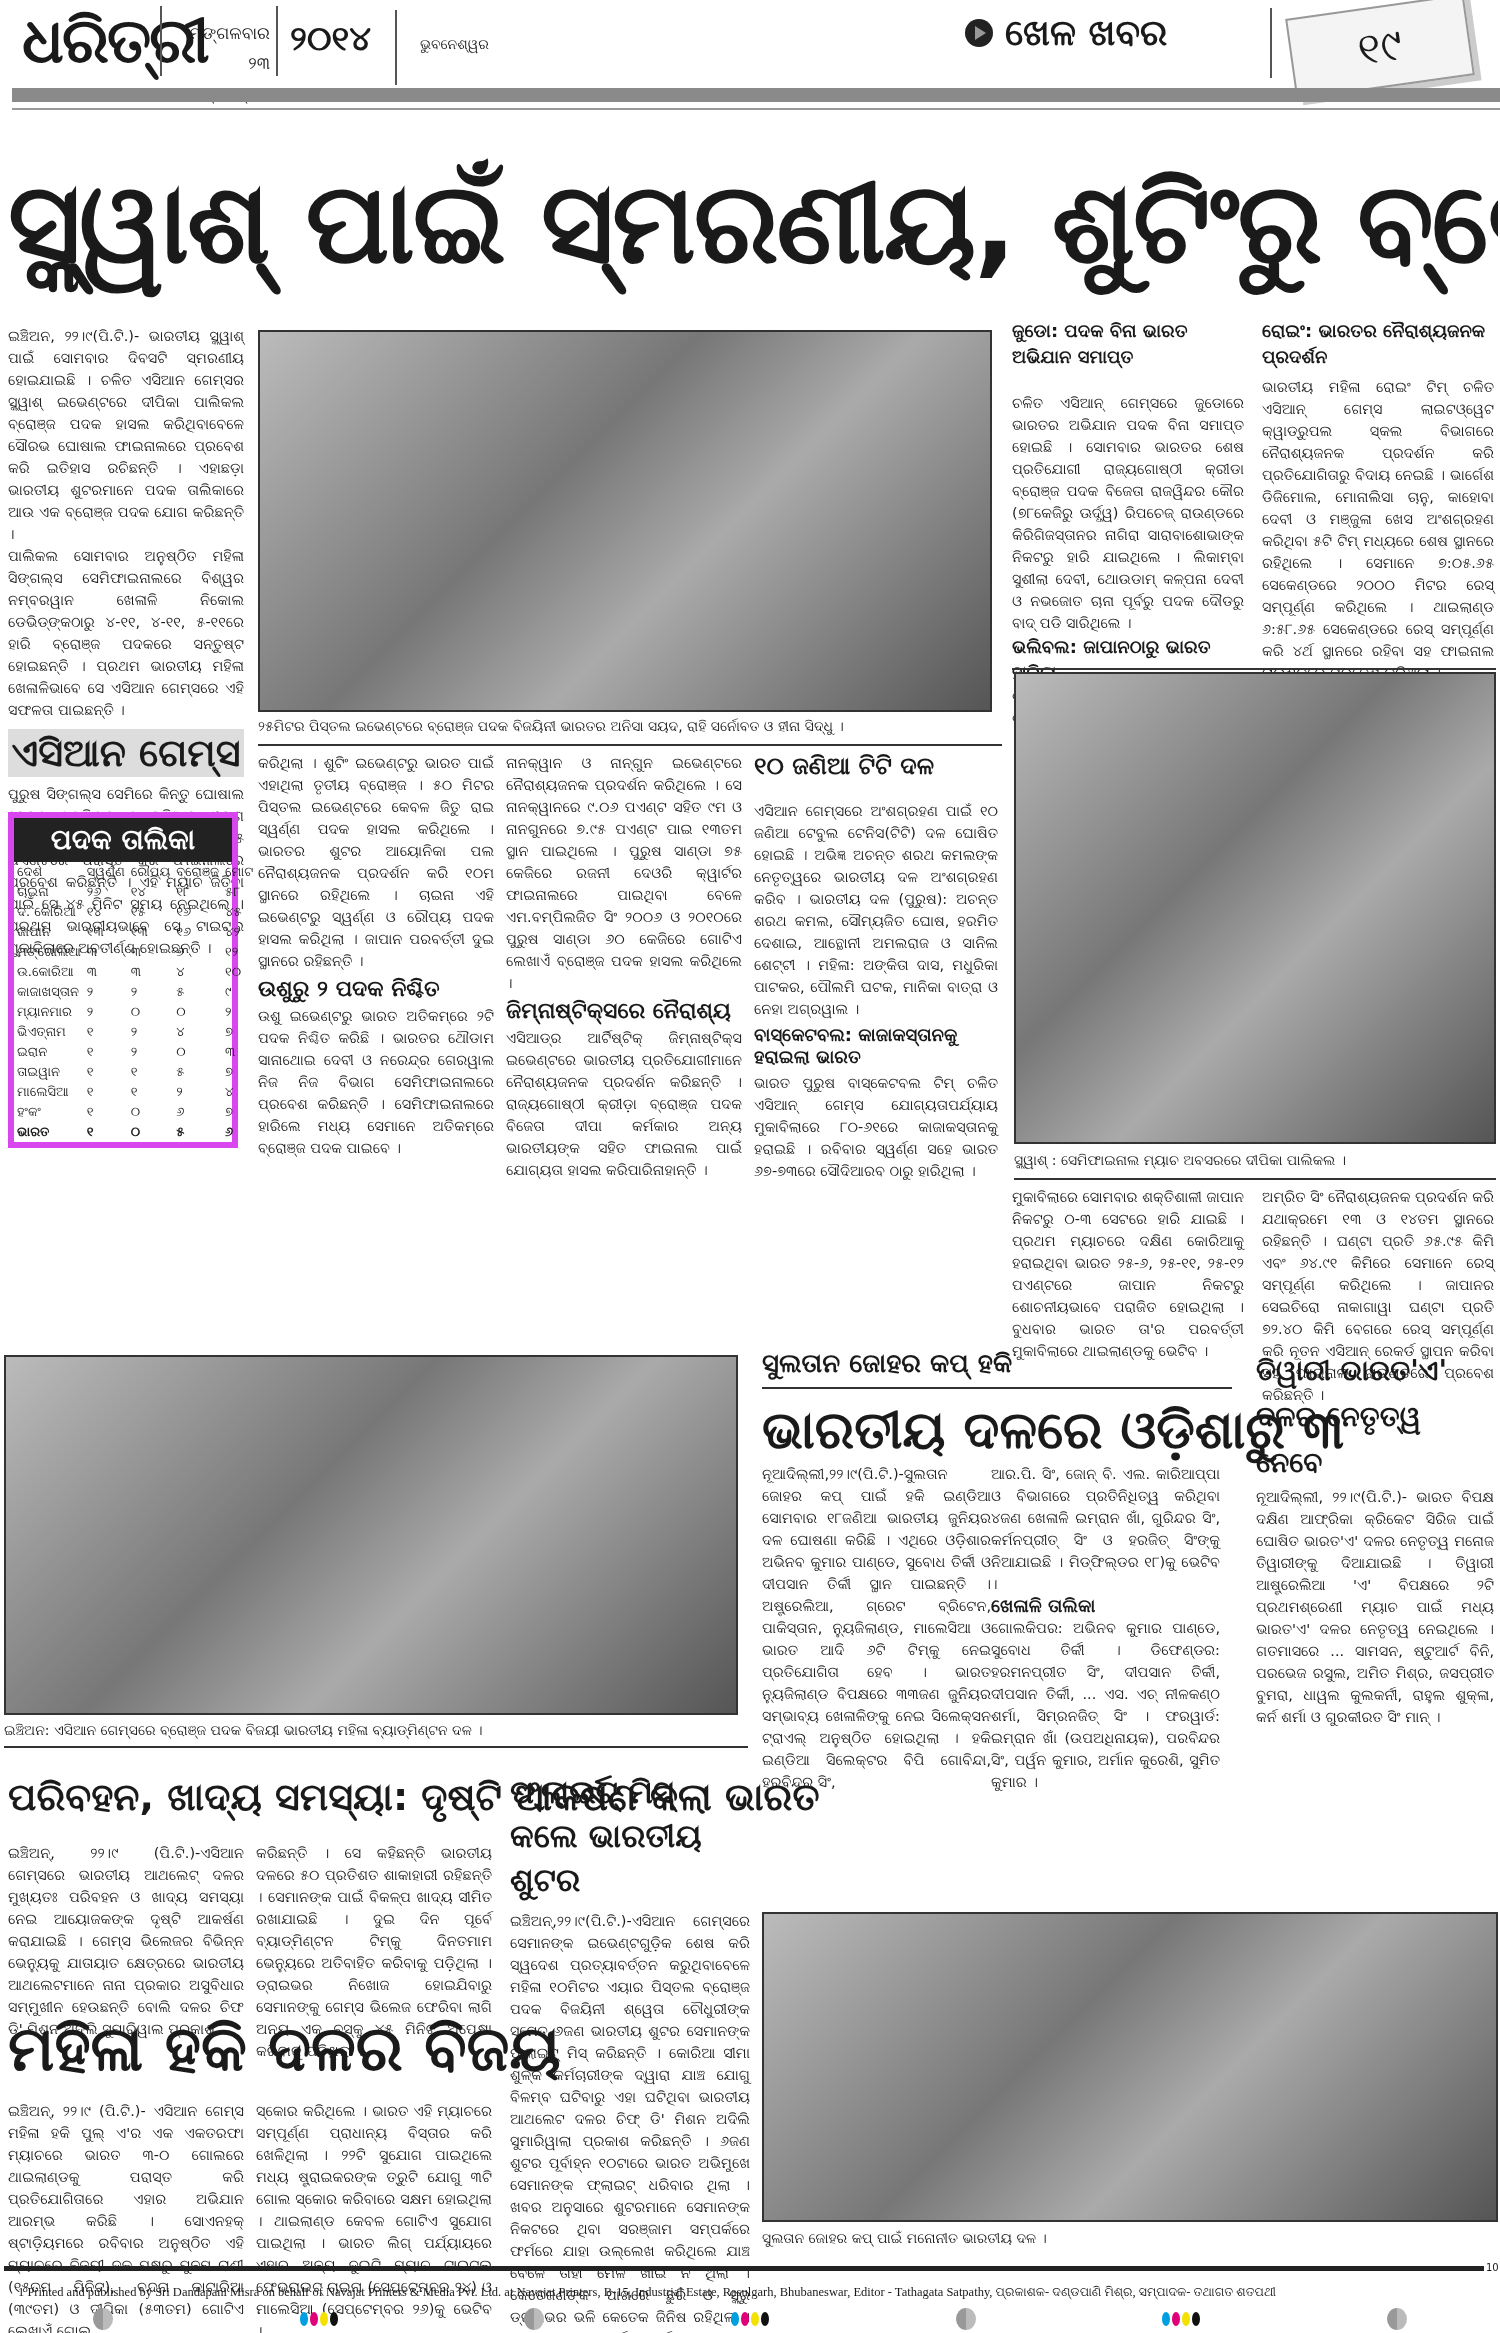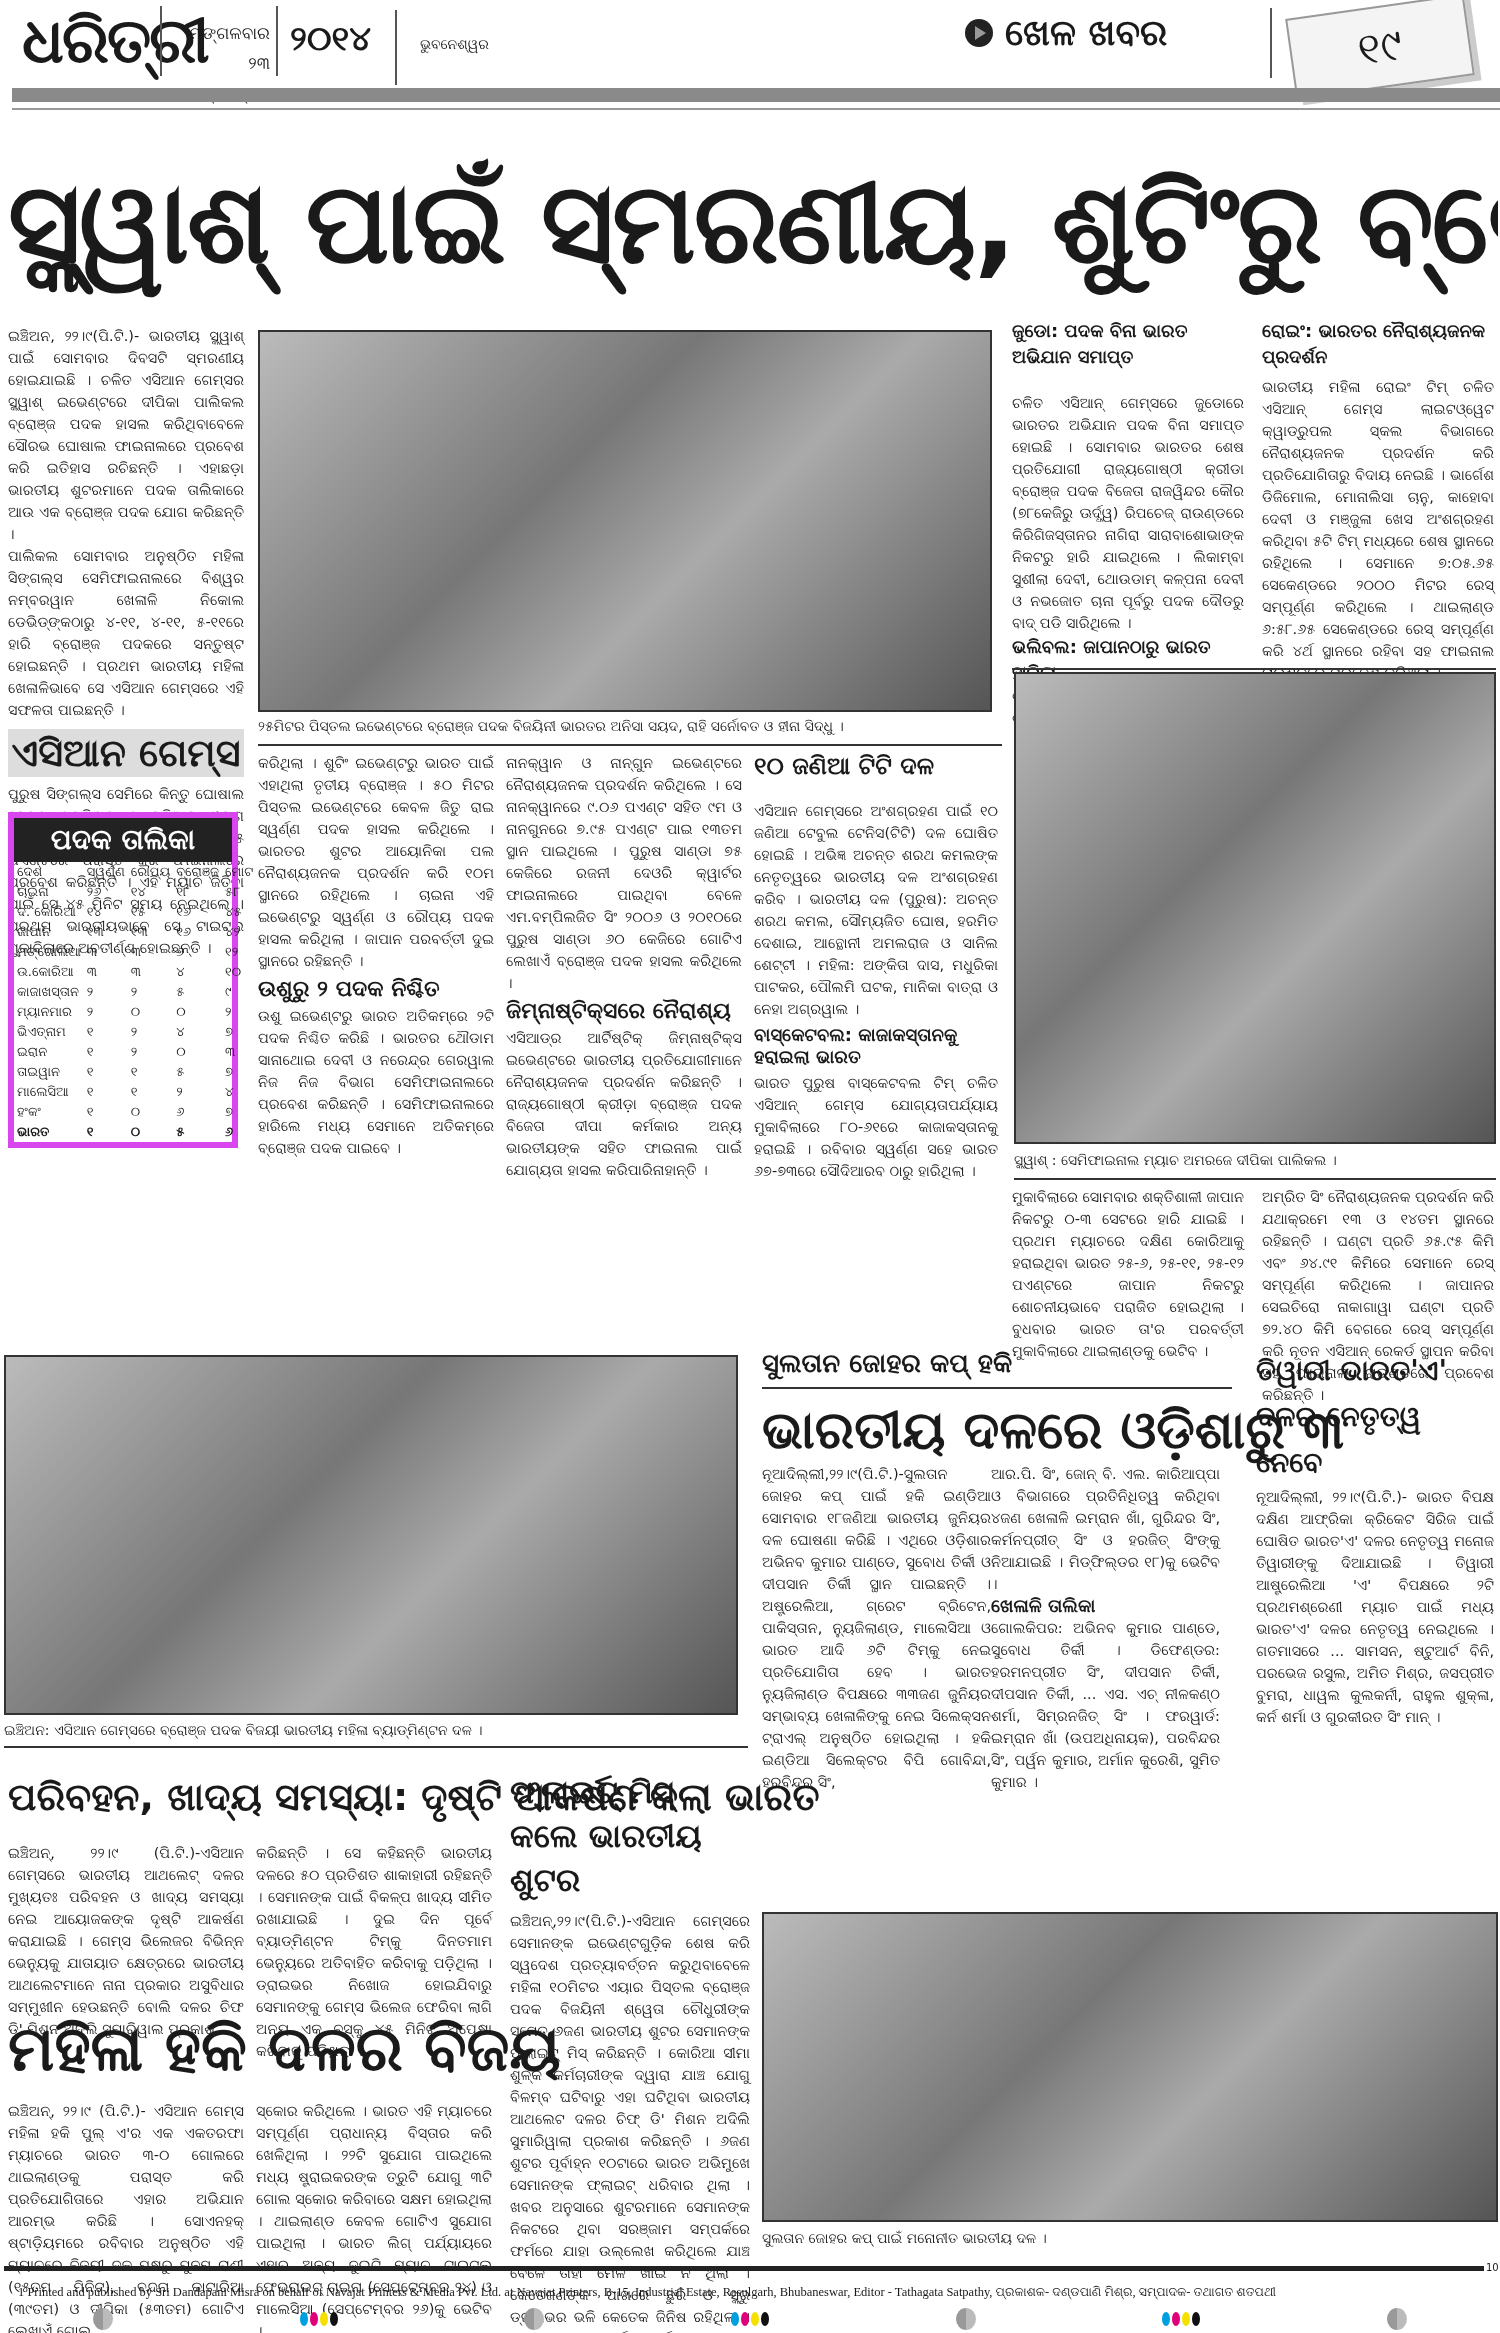--- a/index.html
+++ b/index.html
@@ -203,21 +203,21 @@
   <p class="txt">ଭାରତୀୟ ମହିଳା ଟିମ୍ ଏଠାରେ ଅନୁଷ୍ଠିତ ଭଲିବଲ</p>
 </div>
 <div class="abs" style="left:1262px;top:318px;width:232px">
   <div class="h2" style="font-size:18px;line-height:26px">ରୋଇଂ: ଭାରତର ନୈରାଶ୍ୟଜନକ ପ୍ରଦର୍ଶନ</div>
   <p class="txt" style="margin-top:6px">ଭାରତୀୟ ମହିଳା ରୋଇଂ ଟିମ୍ ଚଳିତ ଏସିଆନ୍ ଗେମ୍ସ ଲାଇଟଓ୍ୱେଟ କ୍ୱାଡ୍ରୁପଲ ସ୍କଲ ବିଭାଗରେ ନୈରାଶ୍ୟଜନକ ପ୍ରଦର୍ଶନ କରି ପ୍ରତିଯୋଗିତାରୁ ବିଦାୟ ନେଇଛି । ଭାର୍ଗେଶ ଡିଜିମୋଲ, ମୋନାଲିସା ଚାନୁ, କାହୋବା ଦେବୀ ଓ ମଞ୍ଜୁଳା ଖେସ ଅଂଶଗ୍ରହଣ କରିଥିବା ୫ଟି ଟିମ୍ ମଧ୍ୟରେ ଶେଷ ସ୍ଥାନରେ ରହିଥିଲେ । ସେମାନେ ୭:୦୫.୬୫ ସେକେଣ୍ଡରେ ୨୦୦୦ ମିଟର ରେସ୍ ସମ୍ପୂର୍ଣ୍ଣ କରିଥିଲେ । ଥାଇଲାଣ୍ଡ ୬:୫୮.୬୫ ସେକେଣ୍ଡରେ ରେସ୍ ସମ୍ପୂର୍ଣ୍ଣ କରି ୪ର୍ଥ ସ୍ଥାନରେ ରହିବା ସହ ଫାଇନାଲ ରାଉଣ୍ଡରେ ପ୍ରବେଶ କରିଥିଲା ।</p>
   <div class="h2" style="font-size:18px;line-height:26px">ସାଇକ୍ଲିଂ: ଅମରଜିତ, ଅମ୍ରିତ ନିରାଶ କଲେ</div>
   <p class="txt">ସାଇକ୍ଲିଂରେ ଭାରତର ଅମରଜିତ ସିଂ ନେଗି ଓ</p>
 </div>
 <div class="abs rule" style="left:1012px;top:668px;width:484px"></div>
 <div class="abs photo" style="left:1014px;top:672px;width:482px;height:472px"></div>
-<div class="abs caption" style="left:1014px;top:1152px;width:482px">ସ୍କ୍ୱାଶ୍ : ସେମିଫାଇନାଲ ମ୍ୟାଚ ଅମରଜେ ଦୀପିକା ପାଲିକଲ ।</div>
+<div class="abs caption" style="left:1014px;top:1152px;width:482px">ସ୍କ୍ୱାଶ୍ : ସେମିଫାଇନାଲ ମ୍ୟାଚ ଅବସରରେ ଦୀପିକା ପାଲିକଲ ।</div>
 <div class="abs rule" style="left:1014px;top:1178px;width:482px"></div>
 <div class="abs txt" style="left:1012px;top:1186px;width:232px">ମୁକାବିଲାରେ ସୋମବାର ଶକ୍ତିଶାଳୀ ଜାପାନ ନିକଟରୁ ୦-୩ ସେଟରେ ହାରି ଯାଇଛି । ପ୍ରଥମ ମ୍ୟାଚରେ ଦକ୍ଷିଣ କୋରିଆକୁ ହରାଇଥିବା ଭାରତ ୨୫-୬, ୨୫-୧୧, ୨୫-୧୨ ପଏଣ୍ଟରେ ଜାପାନ ନିକଟରୁ ଶୋଚନୀୟଭାବେ ପରାଜିତ ହୋଇଥିଲା । ବୁଧବାର ଭାରତ ତା'ର ପରବର୍ତ୍ତୀ ମୁକାବିଲାରେ ଥାଇଲାଣ୍ଡକୁ ଭେଟିବ ।</div>
 <div class="abs txt" style="left:1262px;top:1186px;width:232px">ଅମ୍ରିତ ସିଂ ନୈରାଶ୍ୟଜନକ ପ୍ରଦର୍ଶନ କରି ଯଥାକ୍ରମେ ୧୩ ଓ ୧୪ତମ ସ୍ଥାନରେ ରହିଛନ୍ତି । ଘଣ୍ଟା ପ୍ରତି ୬୫.୯୫ କିମି ଏବଂ ୬୪.୯୧ କିମିରେ ସେମାନେ ରେସ୍ ସମ୍ପୂର୍ଣ୍ଣ କରିଥିଲେ । ଜାପାନର ସେଇଚିରୋ ନାକାଗାୱା ଘଣ୍ଟା ପ୍ରତି ୭୨.୪୦ କିମି ବେଗରେ ରେସ୍ ସମ୍ପୂର୍ଣ୍ଣ କରି ନୂତନ ଏସିଆନ୍ ରେକର୍ଡ ସ୍ଥାପନ କରିବା ସହ ଫାଇନାଲ ରାଉଣ୍ଡରେ ପ୍ରବେଶ କରିଛନ୍ତି ।</div>
 
 <div class="abs photo" style="left:4px;top:1355px;width:734px;height:360px"></div>
 <div class="abs caption" style="left:4px;top:1722px;width:734px">ଇଞ୍ଚିଅନ: ଏସିଆନ ଗେମ୍ସରେ ବ୍ରୋଞ୍ଜ ପଦକ ବିଜୟୀ ଭାରତୀୟ ମହିଳା ବ୍ୟାଡ୍‌ମିଣ୍ଟନ ଦଳ ।</div>
 <div class="abs rule" style="left:4px;top:1746px;width:744px"></div>
 
 <div class="abs" style="left:762px;top:1348px;width:470px">
   <div class="h2" style="font-size:26px">ସୁଲତାନ ଜୋହର କପ୍ ହକି</div>

